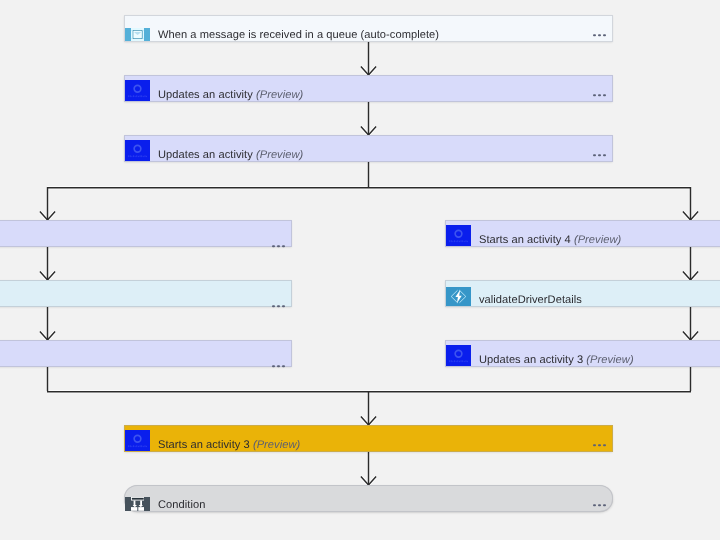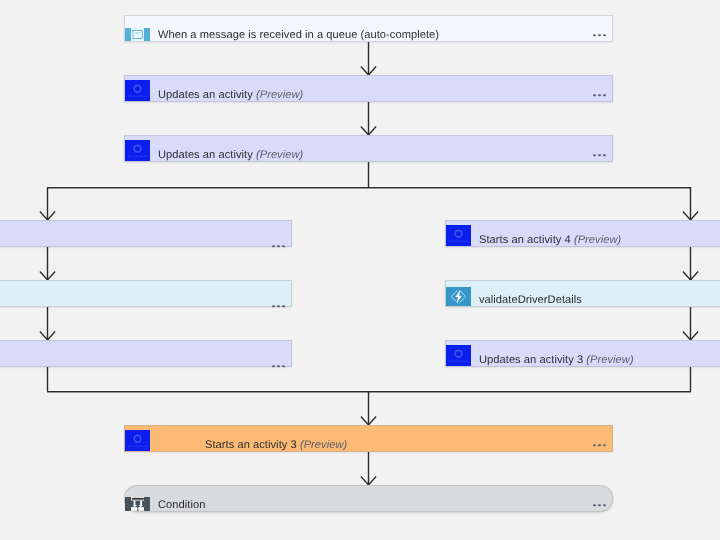--- a/index.html
+++ b/index.html
@@ -289,21 +289,21 @@
             <rect x="35.0" y="30.6" width="2.0" height="3.6"></rect>
             <rect x="38.0" y="31.6" width="1.8" height="2.6"></rect>
           </g>
         </svg>
       </div>
     <div class="body">
       <span class="title"><span>Updates an activity 3 </span><span class="sub">(Preview)</span></span>
     </div>
   </div>
 
-  <div class="card" id="card-starts-3" style="background: #fdba74; gap: 47px;">
+  <div class="card" id="card-starts-3" style="background: #eab308;">
     <div class="ico" style="background: rgb(10, 30, 237);">
         <svg width="21" height="21" viewBox="0 0 42 42">
           <circle cx="21" cy="17.4" r="6.7" fill="none" stroke="#3d53f0" stroke-width="3.3"></circle>
           <g fill="#2a3def">
             <rect x="2.4" y="30.6" width="2.0" height="3.6"></rect>
             <rect x="5.6" y="30.6" width="2.0" height="3.6"></rect>
             <rect x="8.8" y="31.6" width="1.8" height="2.6"></rect>
             <rect x="12.2" y="30.6" width="2.0" height="3.6"></rect>
             <rect x="15.4" y="31.6" width="1.8" height="2.6"></rect>
             <rect x="18.6" y="30.6" width="2.0" height="3.6"></rect>

